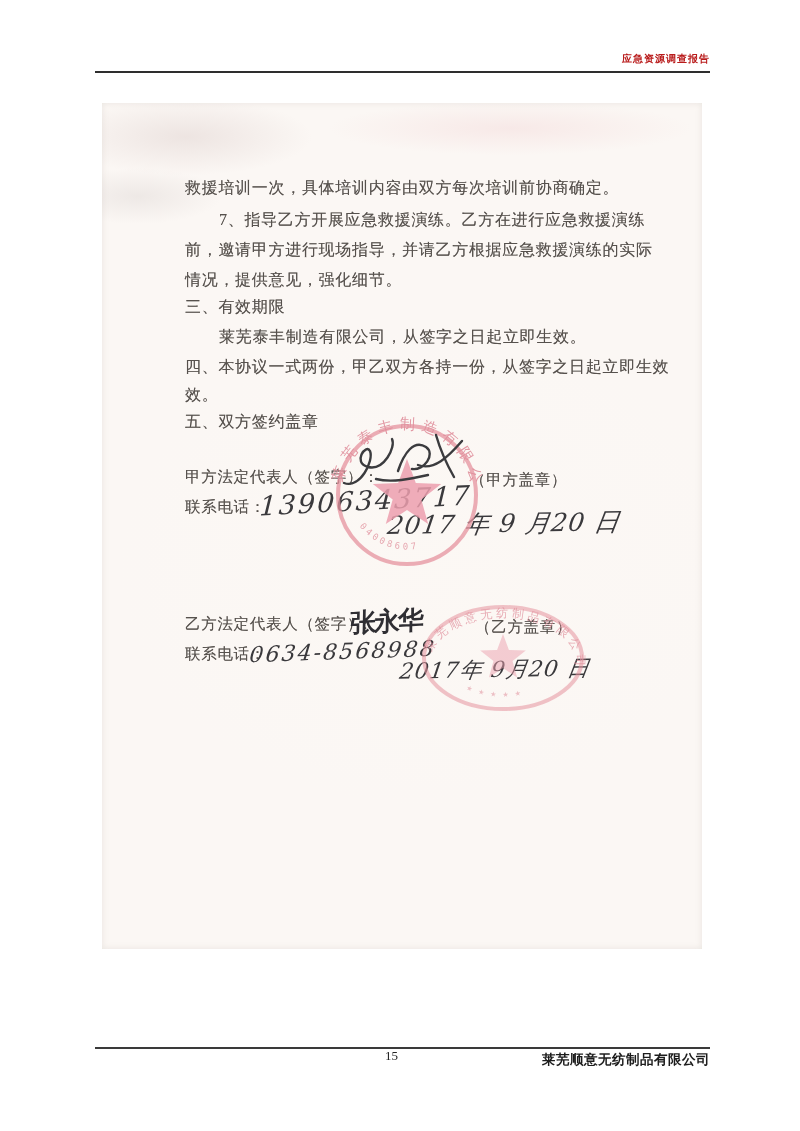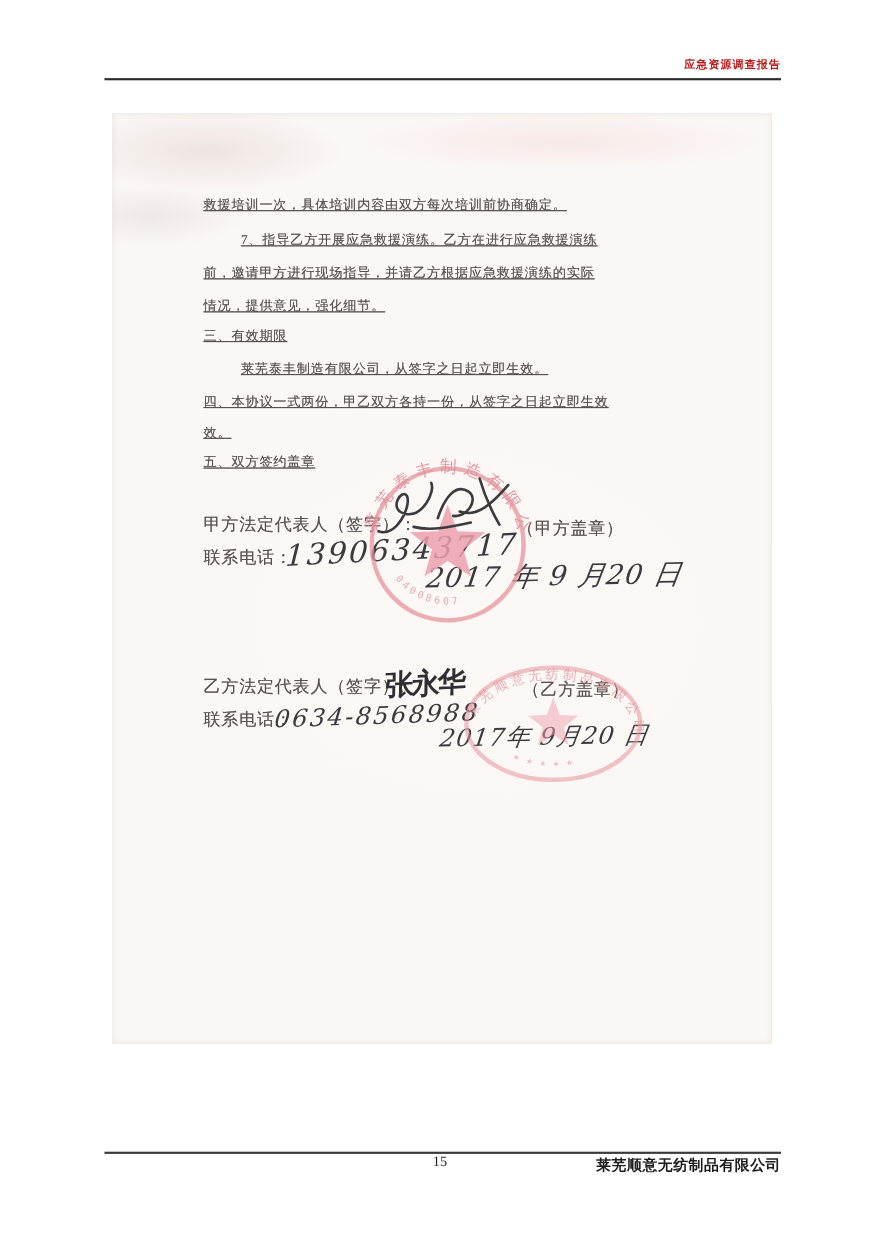--- a/index.html
+++ b/index.html
@@ -29,24 +29,23 @@
       radial-gradient(ellipse 180px 55px at 14% 4%, rgba(205,185,182,0.30), rgba(205,185,182,0) 70%),
       radial-gradient(ellipse 260px 38px at 68% 3%, rgba(238,196,198,0.28), rgba(238,196,198,0) 70%),
       radial-gradient(ellipse 120px 40px at 6% 11%, rgba(190,180,178,0.22), rgba(190,180,178,0) 70%),
       radial-gradient(ellipse 420px 320px at 55% 55%, rgba(252,248,244,0.8), rgba(252,248,244,0) 80%),
       #fbf7f4;
     box-shadow:0 0 6px rgba(180,170,165,0.25) inset;
   }
 
   .doc-line{
     position:absolute; left:83px;
-    font-size:12px; letter-spacing:0.7px; color:#56514d;
+    font-size:16px; letter-spacing:0.7px; color:#56514d;
     white-space:nowrap;
     text-shadow:0 0 0.5px rgba(86,81,77,0.55);
-    text-decoration:underline;
   }
   .indent{ left:117px; }
 
   .sig-row-label{ position:absolute; font-size:15.5px; letter-spacing:0.7px; color:#56514d; white-space:nowrap;
     text-shadow:0 0 0.5px rgba(86,81,77,0.55); }
 
   
   .hand{
     position:absolute; color:#3a393c; font-family:"DejaVu Serif", serif;
     font-style:italic; white-space:nowrap;
@@ -67,21 +66,21 @@
   .stamp-a{ position:absolute; left:223px; top:310px; }
   .stamp-b{ position:absolute; left:316px; top:497px; }
 
   
   .footer-rule{
     position:absolute; top:1047px; left:95px; width:615px; height:1.5px;
     background:#3a3a3a;
   }
   .page-num{
     position:absolute; top:1048px; left:385px; width:30px;
-    text-align:center; font-size:13px; color:#242424;
+    font-size:13px; color:#242424;
   }
   .footer-company{
     position:absolute; top:1051px; right:90px;
     font-size:13.5px; font-weight:bold; color:#1c1c1c; letter-spacing:0.5px;
   }
 </style>
 </head>
 <body>
 
 <div class="header-title">应急资源调查报告</div>

